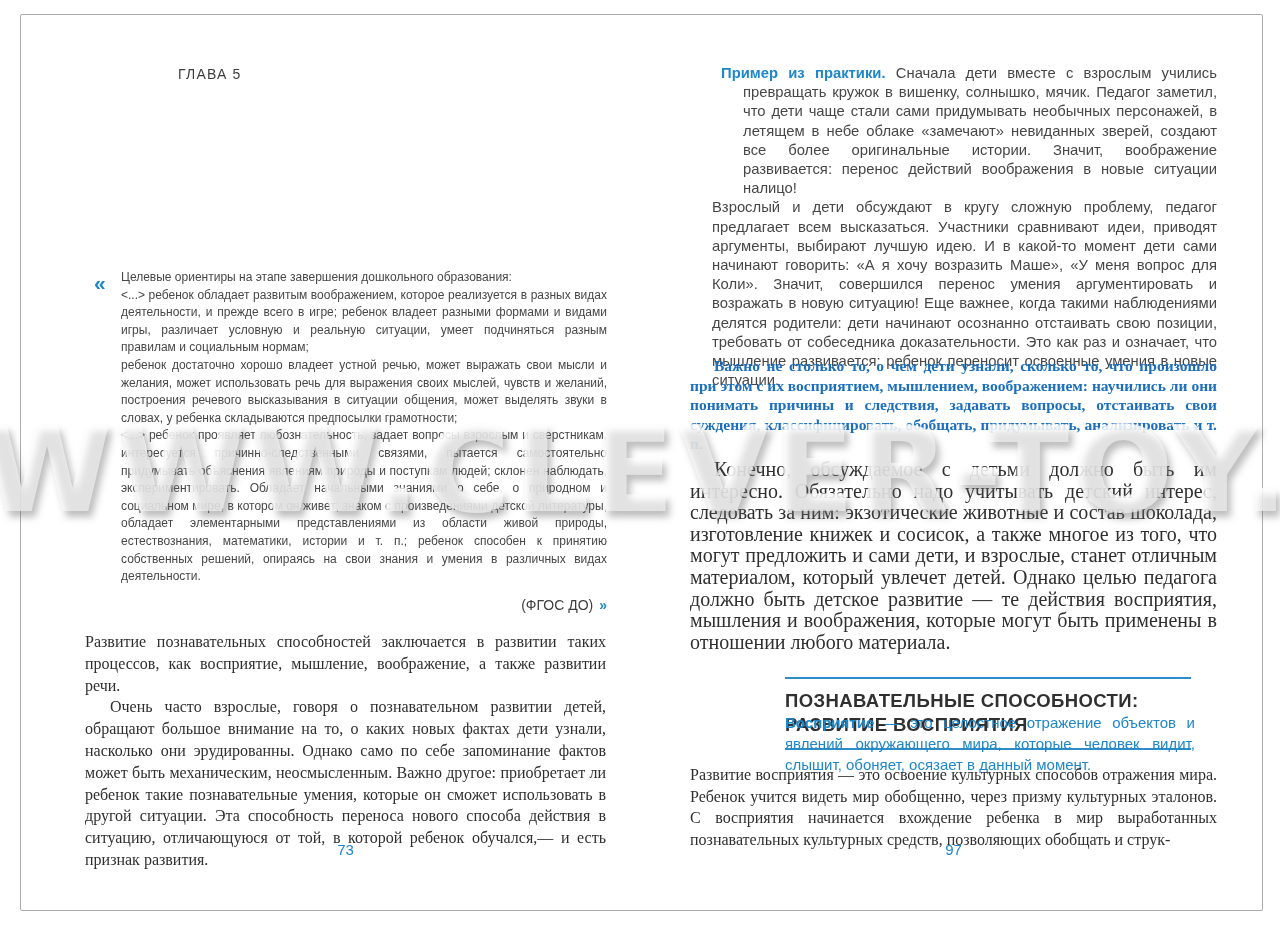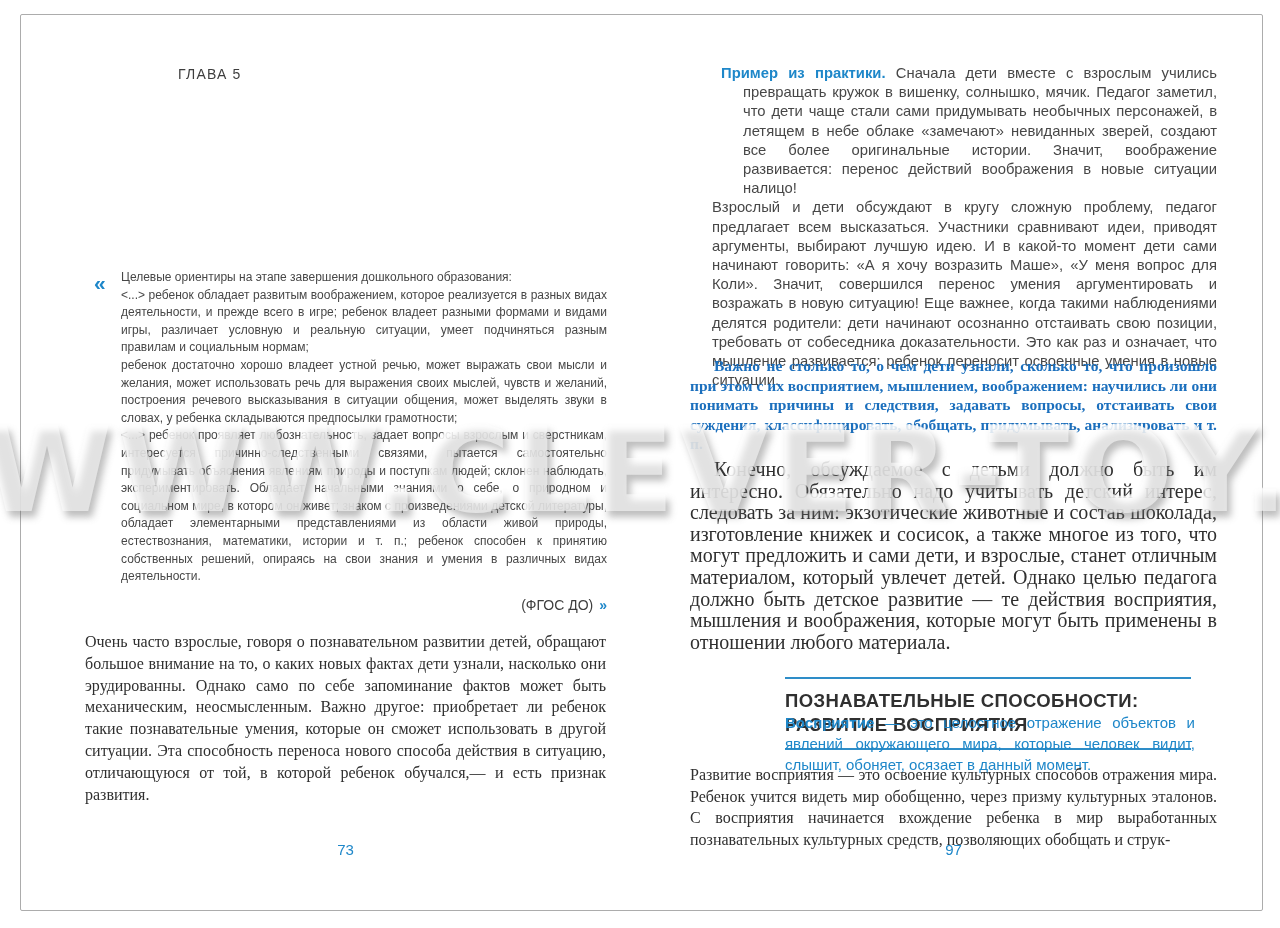--- a/index.html
+++ b/index.html
@@ -87,20 +87,21 @@
     <p>Целевые ориентиры на этапе завершения дошкольного образования:</p>
     <p>&lt;...&gt; ребенок обладает развитым воображением, которое реализуется в разных видах деятельности, и прежде всего в игре; ребенок владеет разными формами и видами игры, различает условную и реальную ситуации, умеет подчиняться разным правилам и социальным нормам;</p>
     <p>ребенок достаточно хорошо владеет устной речью, может выражать свои мысли и желания, может использовать речь для выражения своих мыслей, чувств и желаний, построения речевого высказывания в ситуации общения, может выделять звуки в словах, у ребенка складываются предпосылки грамотности;</p>
     <p>&lt;...&gt; ребенок проявляет любознательность, задает вопросы взрослым и сверстникам, интересуется причинно-следственными связями, пытается самостоятельно придумывать объяснения явлениям природы и поступкам людей; склонен наблюдать, экспериментировать. Обладает начальными знаниями о себе, о природном и социальном мире, в котором он живет; знаком с произведениями детской литературы, обладает элементарными представлениями из области живой природы, естествознания, математики, истории и т. п.; ребенок способен к принятию собственных решений, опираясь на свои знания и умения в различных видах деятельности.</p>
   </div>
   <div class="abs sans quote-attrib">
     <span>(ФГОС ДО)</span><span class="close-q">»</span>
   </div>
 
   <div class="abs serif left-body justify">
+    <p>Развитие познавательных способностей заключается в развитии таких процессов, как восприятие, мышление, воображение, а также развитии речи.</p>
     <p>Очень часто взрослые, говоря о познавательном развитии детей, обращают большое внимание на то, о каких новых фактах дети узнали, насколько они эрудированны. Однако само по себе запоминание фактов может быть механическим, неосмысленным. Важно другое: приобретает ли ребенок такие познавательные умения, которые он сможет использовать в другой ситуации. Эта способность переноса нового способа действия в ситуацию, отличающуюся от той, в которой ребенок обучался,— и есть признак развития.</p>
   </div>
 
   <div class="abs sans pageno pageno-left">73</div>
 
   <div class="abs sans example-block justify">
     <p class="first"><span class="example-label">Пример из практики.</span><span> Сначала дети вместе с взрослым учились превращать кружок в вишенку, солнышко, мячик. Педагог заметил, что дети чаще стали сами придумывать необычных персонажей, в летящем в небе облаке «замечают» невиданных зверей, создают все более оригинальные истории. Значит, воображение развивается: перенос действий воображения в новые ситуации налицо!</span></p>
     <p>Взрослый и дети обсуждают в кругу сложную проблему, педагог предлагает всем высказаться. Участники сравнивают идеи, приводят аргументы, выбирают лучшую идею. И в какой-то момент дети сами начинают говорить: «А я хочу возразить Маше», «У меня вопрос для Коли». Значит, совершился перенос умения аргументировать и возражать в новую ситуацию! Еще важнее, когда такими наблюдениями делятся родители: дети начинают осознанно отстаивать свою позиции, требовать от собеседника доказательности. Это как раз и означает, что мышление развивается: ребенок переносит освоенные умения в новые ситуации.</p>
   </div>
 

